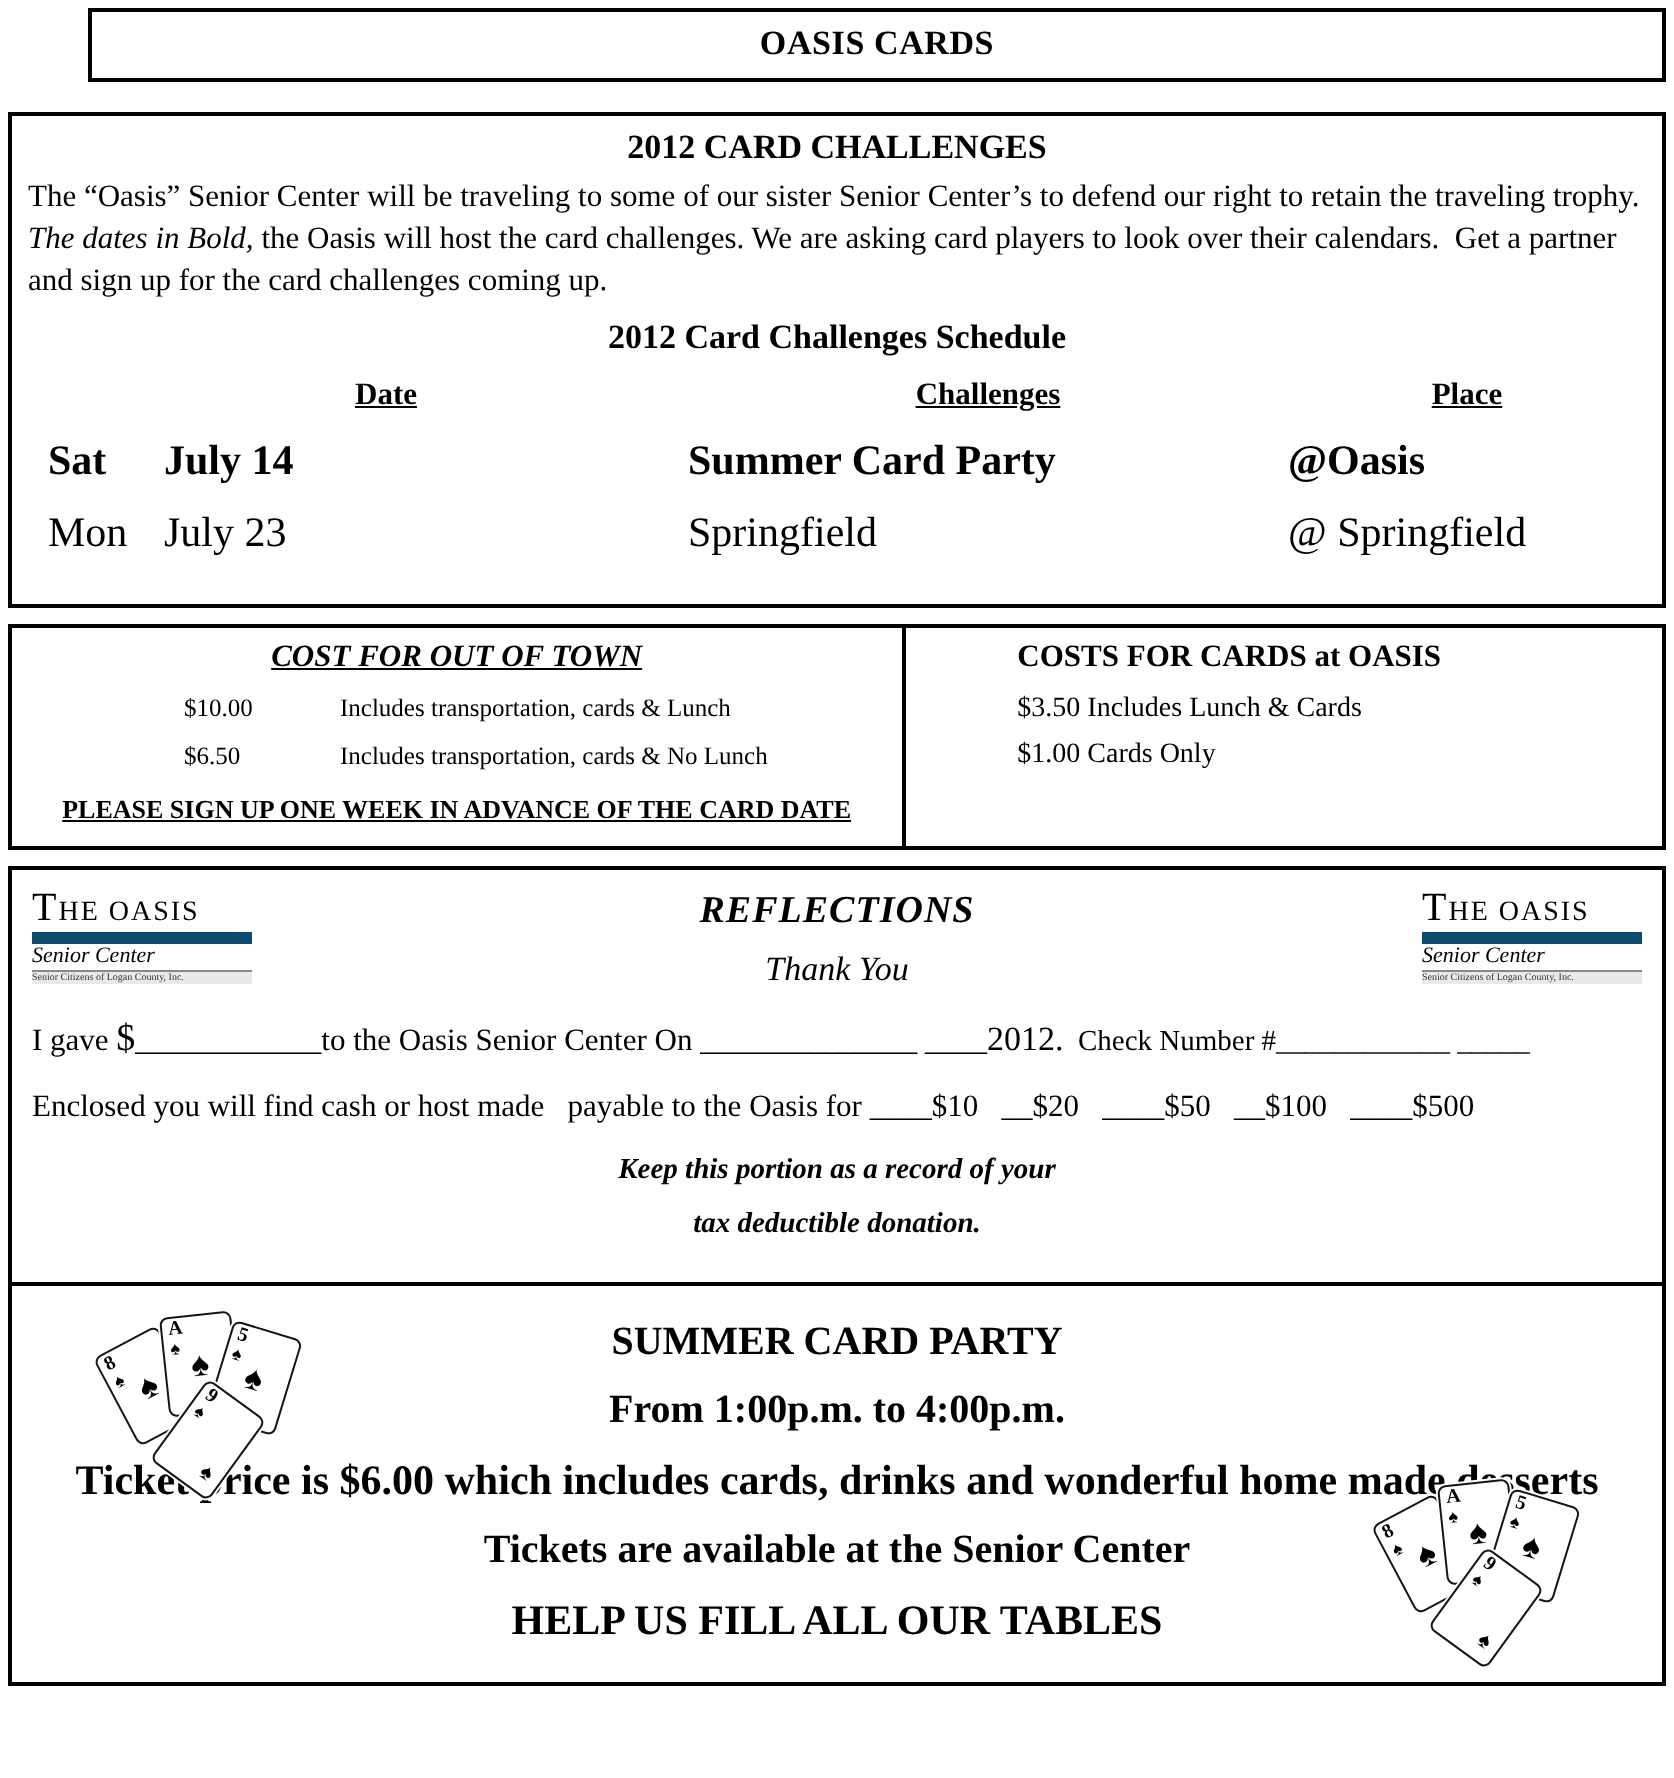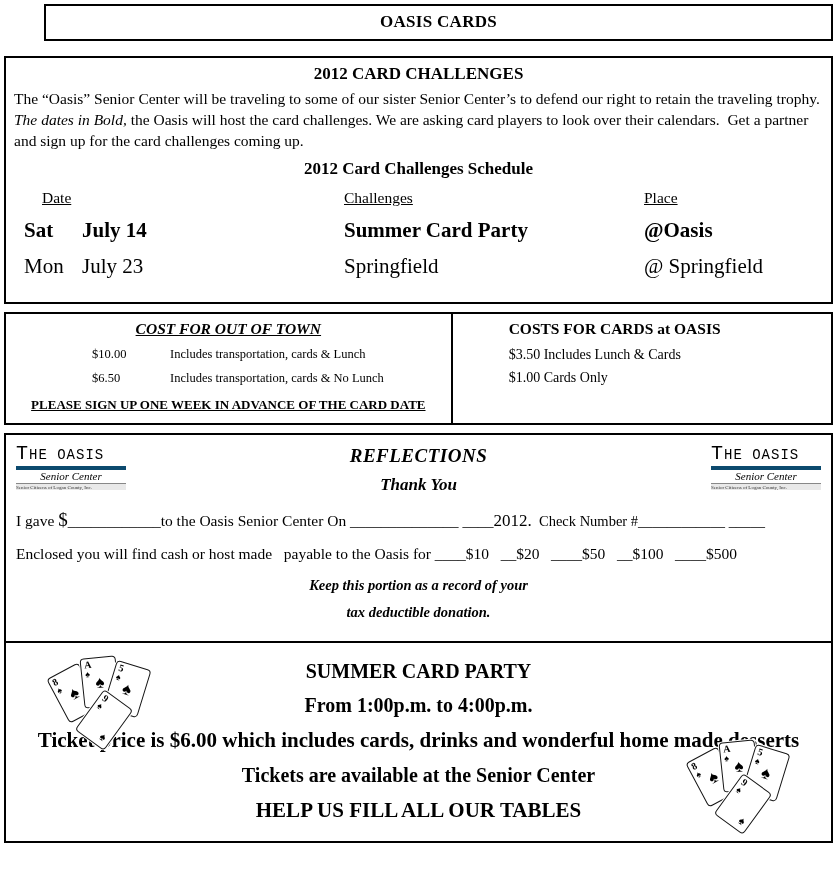--- a/index.html
+++ b/index.html
@@ -14,53 +14,53 @@
 
   
   .header-box { margin-bottom:15px; padding:6px 0 7px;margin-left:40px; }
   .page-title { text-align:center; font-weight:bold; font-size:17px; letter-spacing:0.3px; }
 
   
   .challenges-box { margin-bottom:8px; padding:4px 8px 12px; }
   .sec-title { text-align:center; font-weight:bold; font-size:17px; margin:2px 0 4px; }
   .intro { font-size:15.5px; line-height:1.36; margin:2px 0 6px; white-space:pre-wrap; }
   .sched-title { text-align:center; font-weight:bold; font-size:17px; margin:8px 0 10px; }
-  .sched-head { display:grid; grid-template-columns:320px 300px auto; padding-left:10px; font-size:15.5px; font-weight:normal; margin-bottom:10px; }
+  .sched-head { display:grid; grid-template-columns:320px 300px auto; padding-left:10px; font-size:15.5px; font-weight:bold; margin-bottom:10px;text-align:center; }
   .sched-head .uline { text-decoration:underline; }
   .sched-head .date-h { margin-left:18px; }
   .sched-row { display:grid; grid-template-columns:58px 262px 300px auto; padding-left:10px; font-size:21px; margin:11px 0; }
   .sched-row.bold { font-weight:bold; }
 
   
   .costs-row { display:flex; margin-bottom:8px;gap:48px; }
   .cost-left { width:57.5%; border-right:2px solid #000; padding:6px 6px 10px; box-sizing:border-box; }
   .cost-right { width:42.5%; padding:6px 6px 10px 8px; box-sizing:border-box; }
   .cost-left-title { text-align:center; font-weight:bold; font-style:italic; font-size:15.5px; text-decoration:underline; margin-bottom:8px; }
   .cost-item { padding-left:80px; font-size:12.5px; margin:9px 0; }
   .cost-price { display:inline-block; width:78px; }
   .cost-note { text-align:center; font-weight:bold; font-size:13px; text-decoration:underline; margin-top:11px; }
   .cost-right-title { font-weight:bold; font-size:15.5px; margin:0 0 9px; }
   .cost-right-item { font-size:14px; margin:7px 0; }
 
   
   .reflections-box { position:relative; padding:6px 10px 10px; }
   .refl-title { text-align:center; font-weight:bold; font-style:italic; font-size:19px; letter-spacing:0.5px; margin:4px 0 8px; }
-  .refl-sub { text-align:center; font-weight:bold; font-style:italic; font-size:17px; margin:0 0 14px; }
+  .refl-sub { text-align:center; font-weight:normal; font-style:italic; font-size:17px; margin:0 0 14px; }
   .fill-line { font-size:15.5px; margin:14px 0; white-space:pre-wrap; }
   .dollar-big { font-size:19px; }
   .year-big { font-size:17px; }
   .check-part { font-size:14.5px; }
   .keep { text-align:center; font-weight:bold; font-style:italic; font-size:14.5px; margin:10px 0; }
 
   .oasis-logo { position:absolute; top:8px; width:110px; }
   .oasis-logo.left { left:10px; }
   .oasis-logo.right { right:10px; }
-  .logo-name { font-size:14px; letter-spacing:1px; border-bottom:4px solid #0c4a6e; line-height:1.1; padding-bottom:1px;font-family:Liberation Mono, monospace; }
+  .logo-name { font-size:14px; letter-spacing:1px; border-bottom:6px solid #0c4a6e; line-height:1.1; padding-bottom:1px; }
   .logo-cap { font-size:20px; }
-  .logo-script { font-style:italic; font-size:11px; text-align:center; line-height:1.1; }
+  .logo-script { font-style:italic; font-size:11px; text-align:left; line-height:1.1; }
   .logo-tag { font-size:5px; color:#333; border-top:1px solid #888; margin-top:1px; padding-top:1px; background:#e9e9e9; }
 
   
   .party-box { position:relative; margin-top:0; padding:8px 4px 10px; }
   .party-line { text-align:center; font-weight:bold; font-size:20px; margin:7px 0; line-height:1.35; }
   .party-line.big { font-size:21px; }
 
   
   .cards-icon { position:absolute; width:110px; height:96px; }
   .cards-icon.top-left { left:48px; top:10px; }

